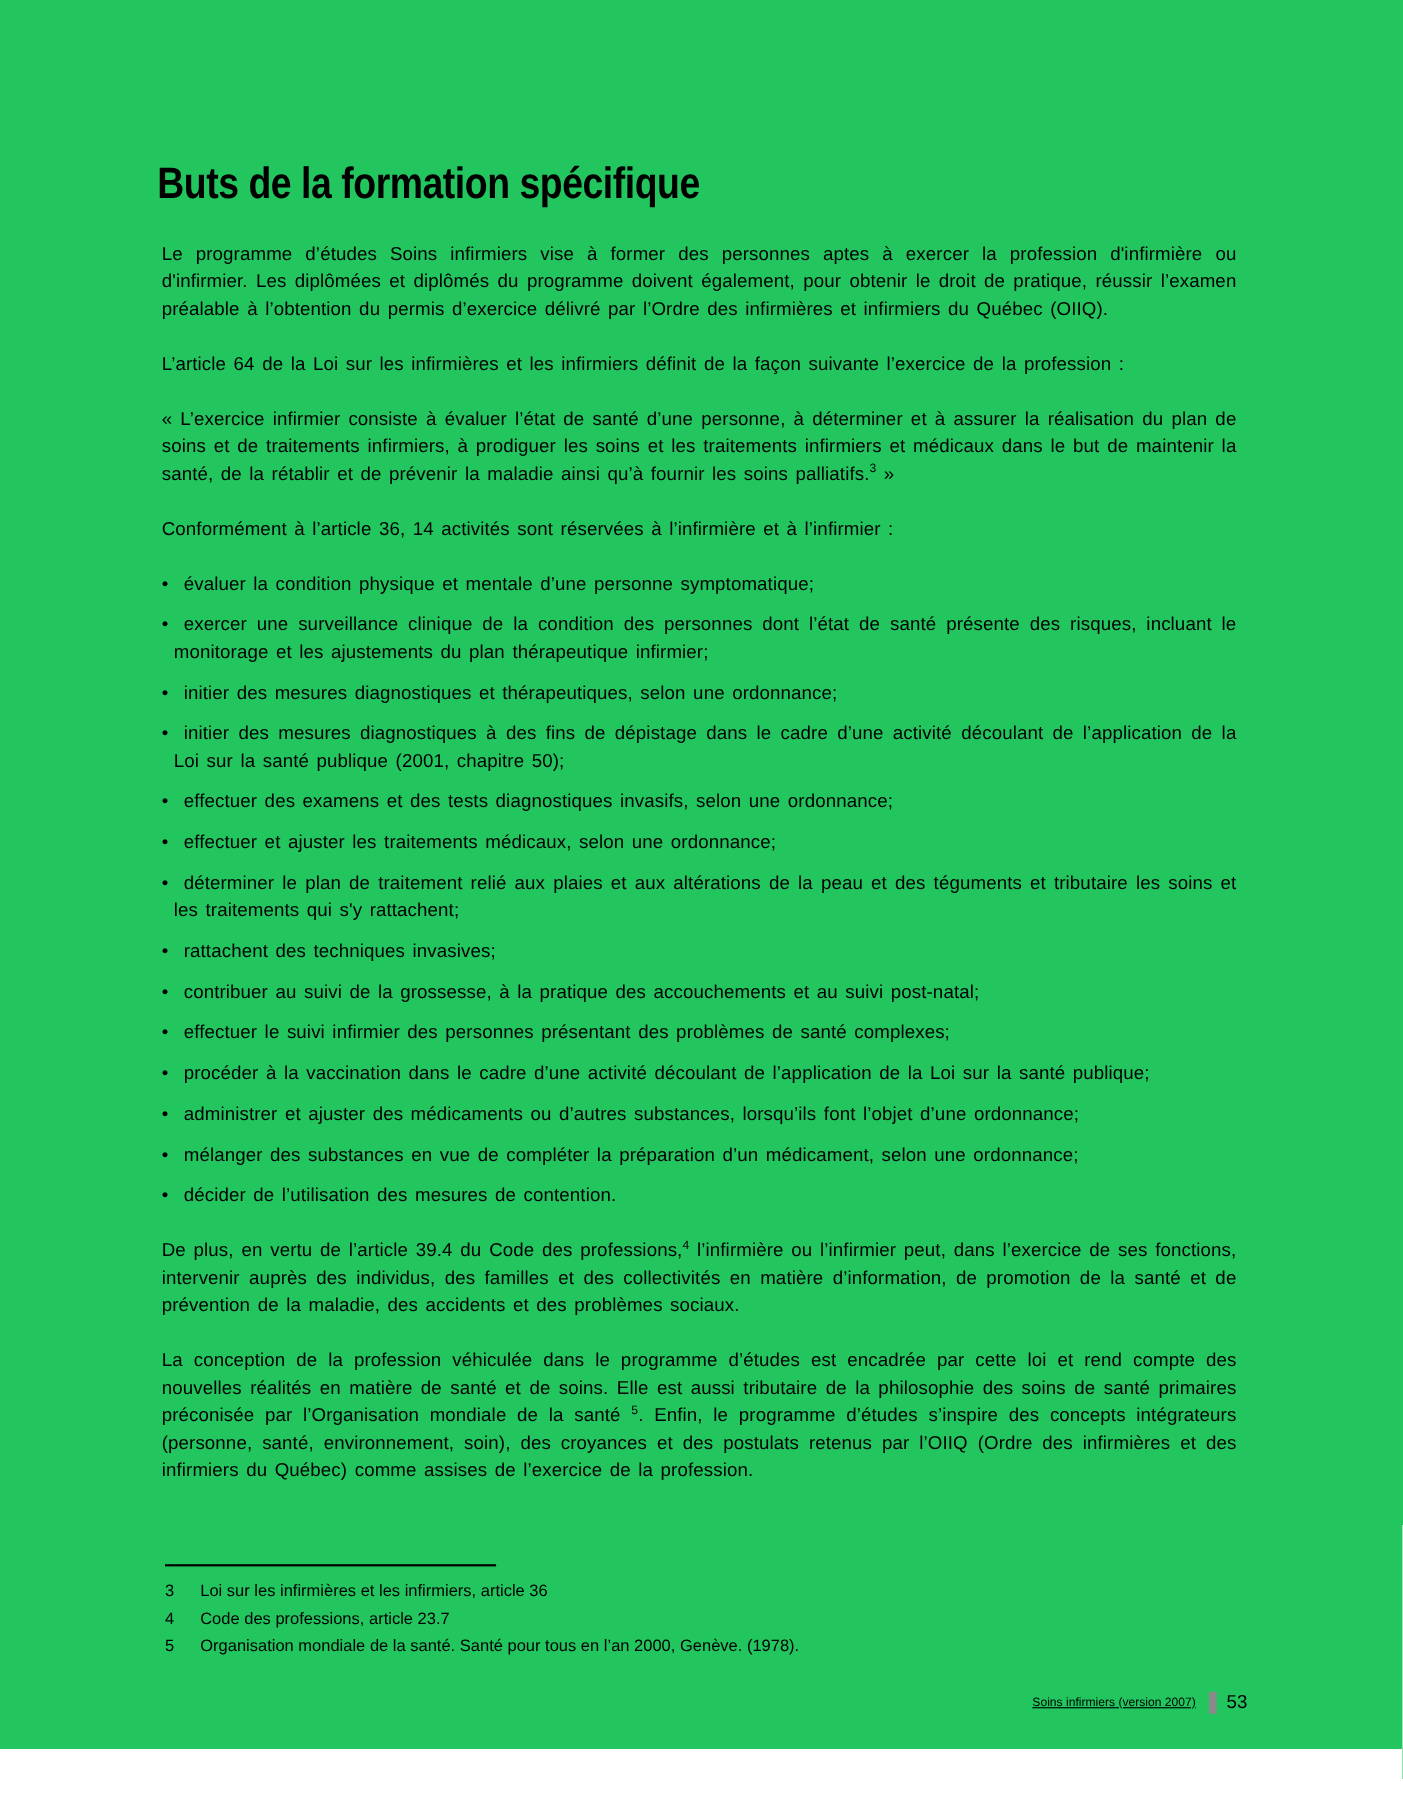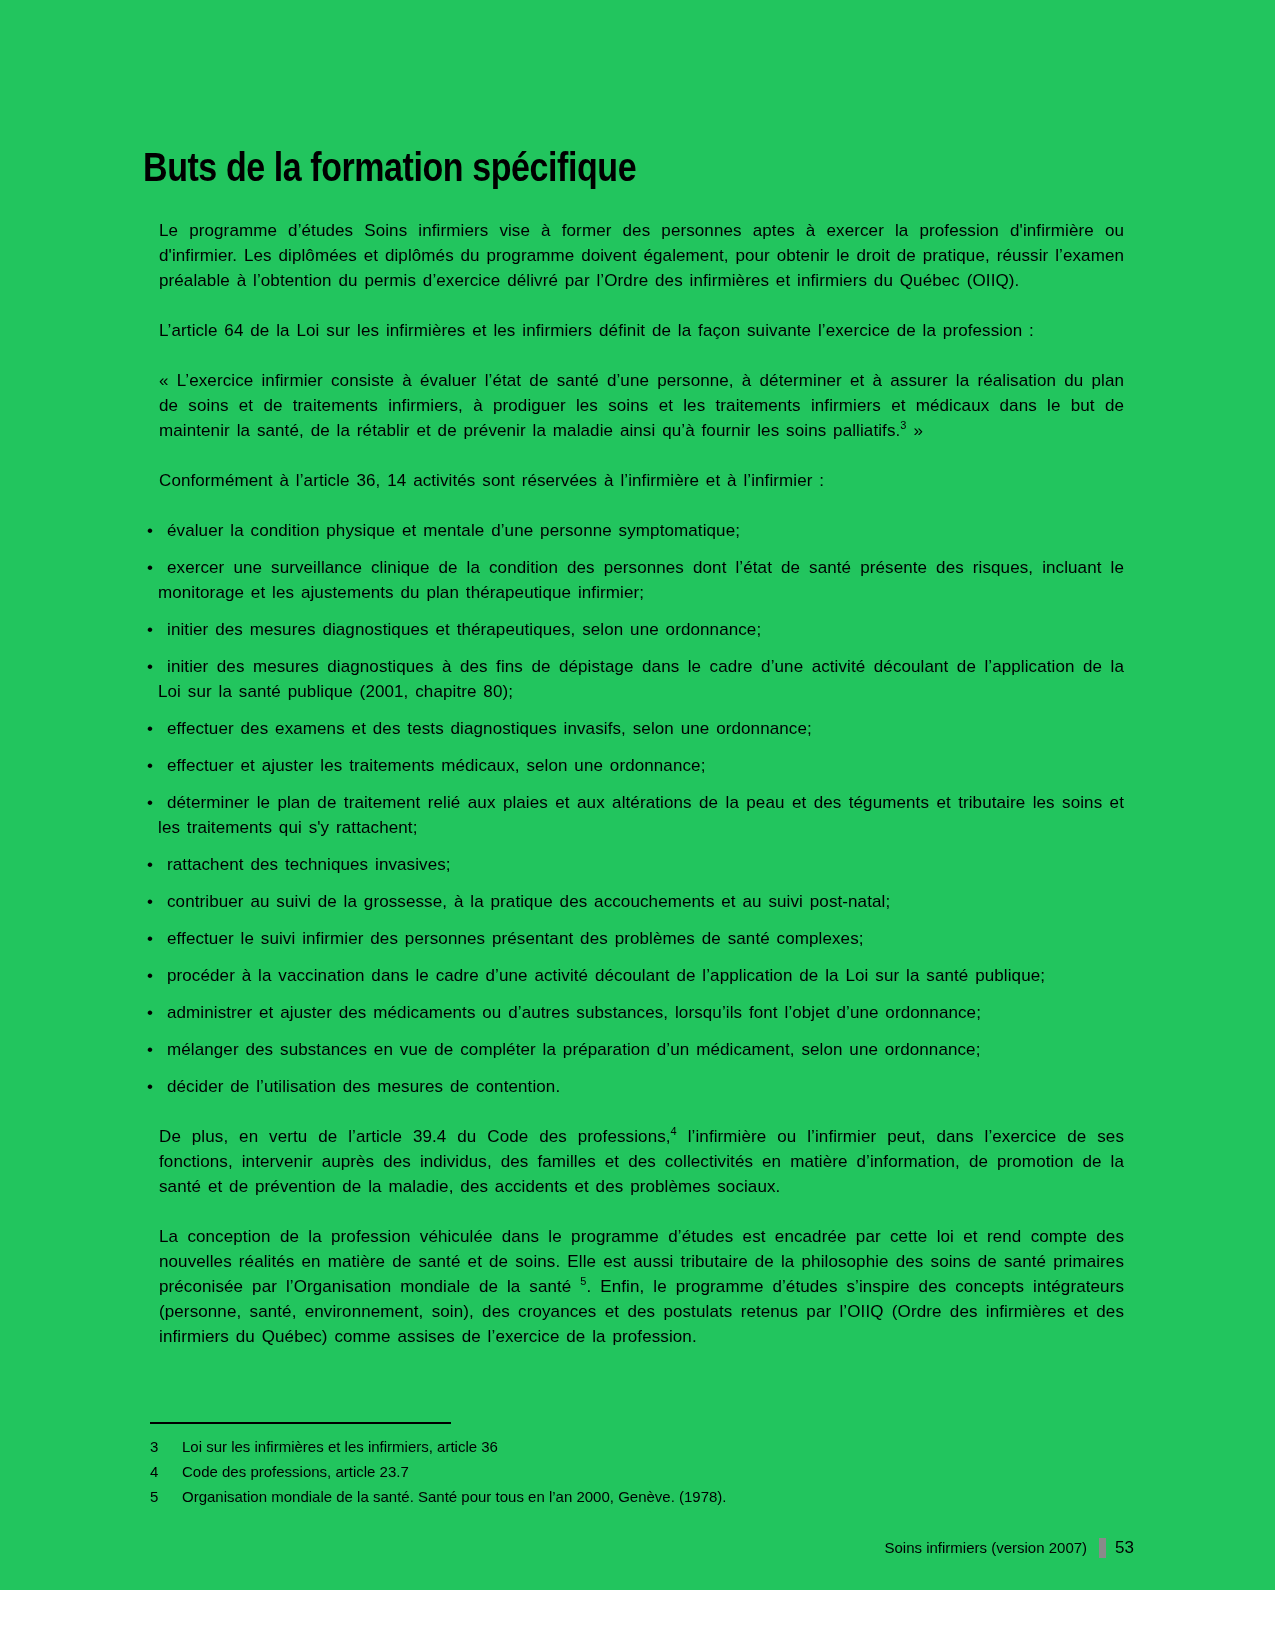--- a/index.html
+++ b/index.html
@@ -26,21 +26,21 @@
     margin: 0 0 30px 0;
     font-size: 40px;
     font-weight: bold;
     line-height: 42px;
     letter-spacing: -0.5px;
     white-space: nowrap;
     transform: scaleX(0.85);
     transform-origin: 0 50%;
   }
   p.body-par {
-    margin: 0 0 25px 16px;
+    margin: 0 0 25px 4px;
     font-size: 17px;
     line-height: 25px;
     text-align: justify;
     word-spacing: 2px;
     letter-spacing: 0.1px;
   }
   sup.fn-ref {
     font-size: 11px;
     line-height: 0;
     vertical-align: super;
@@ -97,22 +97,23 @@
   .footer {
     position: absolute;
     left: 143px;
     top: 1538px;
     width: 991px;
     display: flex;
     justify-content: flex-end;
     align-items: center;
   }
   .footer-label {
-    font-size: 15px;
+    font-size: 11px;
     line-height: 20px;
+    text-decoration: underline;
   }
   .footer-bar {
     width: 7px;
     height: 20px;
     background: #8a8a8a;
     margin: 0 9px 0 12px;
   }
   .footer-page {
     font-size: 17px;
     line-height: 20px;
@@ -131,21 +132,21 @@
     <p class="body-par">L’article 64 de la Loi sur les infirmières et les infirmiers définit de la façon suivante l’exercice de la profession :</p>
 
     <p class="body-par"><span>« L’exercice infirmier consiste à évaluer l’état de santé d’une personne, à déterminer et à assurer la réalisation du plan de soins et de traitements infirmiers, à prodiguer les soins et les traitements infirmiers et médicaux dans le but de maintenir la santé, de la rétablir et de prévenir la maladie ainsi qu’à fournir les soins palliatifs.</span><sup class="fn-ref">3</sup><span> »</span></p>
 
     <p class="body-par">Conformément à l’article 36, 14 activités sont réservées à l’infirmière et à l’infirmier :</p>
 
     <ul class="activities">
       <li>évaluer la condition physique et mentale d’une personne symptomatique;</li>
       <li>exercer une surveillance clinique de la condition des personnes dont l’état de santé présente des risques, incluant le monitorage et les ajustements du plan thérapeutique infirmier;</li>
       <li>initier des mesures diagnostiques et thérapeutiques, selon une ordonnance;</li>
-      <li>initier des mesures diagnostiques à des fins de dépistage dans le cadre d’une activité découlant de l’application de la Loi sur la santé publique (2001, chapitre 80);</li>
+      <li>initier des mesures diagnostiques à des fins de dépistage dans le cadre d’une activité découlant de l’application de la Loi sur la santé publique (2001, chapitre 50);</li>
       <li>effectuer des examens et des tests diagnostiques invasifs, selon une ordonnance;</li>
       <li>effectuer et ajuster les traitements médicaux, selon une ordonnance;</li>
       <li>déterminer le plan de traitement relié aux plaies et aux altérations de la peau et des téguments et tributaire les soins et les traitements qui s'y rattachent;</li>
       <li>rattachent des techniques invasives;</li>
       <li>contribuer au suivi de la grossesse, à la pratique des accouchements et au suivi post-natal;</li>
       <li>effectuer le suivi infirmier des personnes présentant des problèmes de santé complexes;</li>
       <li>procéder à la vaccination dans le cadre d’une activité découlant de l’application de la Loi sur la santé publique;</li>
       <li>administrer et ajuster des médicaments ou d’autres substances, lorsqu’ils font l’objet d’une ordonnance;</li>
       <li>mélanger des substances en vue de compléter la préparation d’un médicament, selon une ordonnance;</li>
       <li>décider de l’utilisation des mesures de contention.</li>

